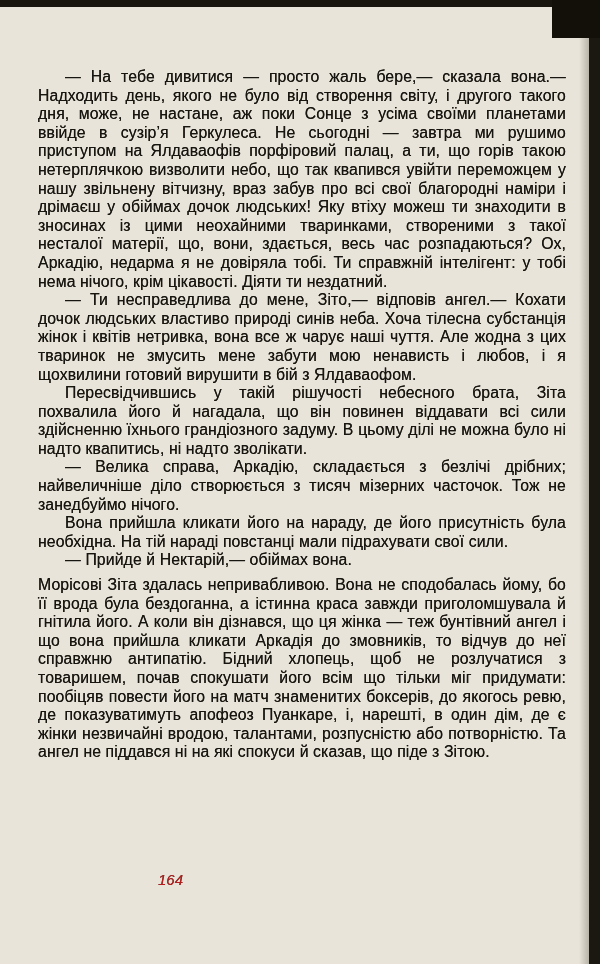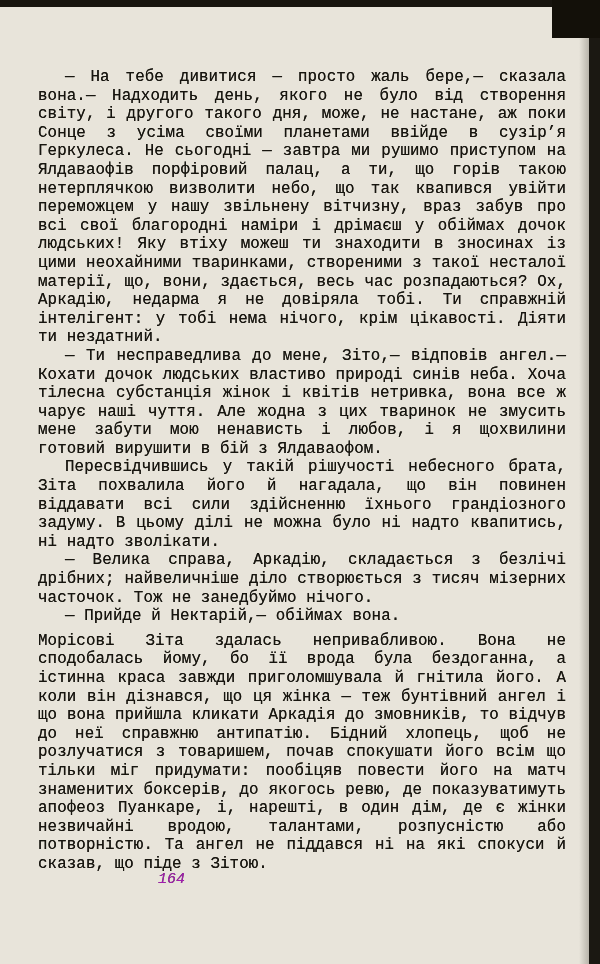--- a/index.html
+++ b/index.html
@@ -2,21 +2,21 @@
 <html><head>
 <meta charset="utf-8">
 <style>
   html, body { margin: 0; padding: 0; }
   .page {
     position: relative;
     width: 600px;
     height: 964px;
     background: #e8e4da;
     overflow: hidden;
-    font-family: Liberation Mono, monospace;
+    font-family: Liberation Sans, sans-serif;
   }
   
   .scan-edge-top {
     position: absolute; top: 0; left: 0;
     width: 600px; height: 7px;
     background: #18150f;
   }
   .scan-edge-right {
     position: absolute; top: 0; right: 0;
     width: 11px; height: 964px;
@@ -46,38 +46,39 @@
   }
   .para { margin: 0; padding: 0; }
   .para.indent { text-indent: 27px; }
   .para.flush  { text-indent: 0; margin-top: 6px; }
   .page-number {
     position: absolute;
     left: 158px;
     top: 871px;
     font-style: italic;
     font-size: 15px;
-    color: #a21caf;
+    color: #b91c1c;
     text-shadow: 0 0 0.5px rgba(35,32,22,0.8);
   }
 </style>
 </head>
 <body>
 
 <div class="page">
 
   <div class="scan-shade-right"></div>
   <div class="scan-edge-top"></div>
   <div class="scan-edge-right"></div>
   <div class="scan-corner-tr"></div>
 
   <div class="text-block">
     <p class="para indent">— На тебе дивитися — просто жаль бере,— сказала вона.— Надходить день, якого не було від створення світу, і другого такого дня, може, не настане, аж поки Сонце з усіма своїми планетами ввійде в сузір’я Геркулеса. Не сьогодні — завтра ми рушимо приступом на Ялдаваофів порфіровий палац, а ти, що горів такою нетерплячкою визволити небо, що так квапився увійти переможцем у нашу звільнену вітчизну, враз забув про всі свої благородні наміри і дрімаєш у обіймах дочок людських! Яку втіху можеш ти знаходити в зносинах із цими неохайними тваринками, створеними з такої несталої матерії, що, вони, здається, весь час розпадаються? Ох, Аркадію, недарма я не довіряла тобі. Ти справжній інтелігент: у тобі нема нічого, крім цікавості. Діяти ти нездатний.</p>
     <p class="para indent">— Ти несправедлива до мене, Зіто,— відповів ангел.— Кохати дочок людських властиво природі синів неба. Хоча тілесна субстанція жінок і квітів нетривка, вона все ж чарує наші чуття. Але жодна з цих тваринок не змусить мене забути мою ненависть і любов, і я щохвилини готовий вирушити в бій з Ялдаваофом.</p>
     <p class="para indent">Пересвідчившись у такій рішучості небесного брата, Зіта похвалила його й нагадала, що він повинен віддавати всі сили здійсненню їхнього грандіозного задуму. В цьому ділі не можна було ні надто квапитись, ні надто зволікати.</p>
     <p class="para indent">— Велика справа, Аркадію, складається з безлічі дрібних; найвеличніше діло створюється з тисяч мізерних часточок. Тож не занедбуймо нічого.</p>
+    <p class="para indent">Вона прийшла кликати його на нараду, де його присутність була необхідна. На тій нараді повстанці мали підрахувати свої сили.</p>
     <p class="para indent">— Прийде й Нектарій,— обіймах вона.</p>
     <p class="para flush">Морісові Зіта здалась непривабливою. Вона не сподобалась йому, бо її врода була бездоганна, а істинна краса завжди приголомшувала й гнітила його. А коли він дізнався, що ця жінка — теж бунтівний ангел і що вона прийшла кликати Аркадія до змовників, то відчув до неї справжню антипатію. Бідний хлопець, щоб не розлучатися з товаришем, почав спокушати його всім що тільки міг придумати: пообіцяв повести його на матч знаменитих боксерів, до якогось ревю, де показуватимуть апофеоз Пуанкаре, і, нарешті, в один дім, де є жінки незвичайні вродою, талантами, розпусністю або потворністю. Та ангел не піддався ні на які спокуси й сказав, що піде з Зітою.</p>
   </div>
 
   <div class="page-number">164</div>
 
 </div>
 
 </body></html>

